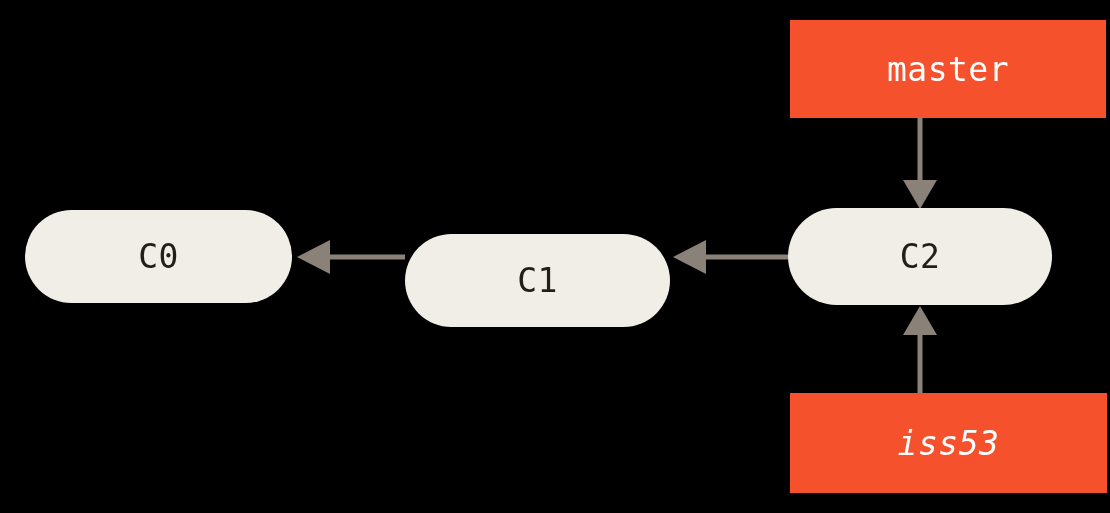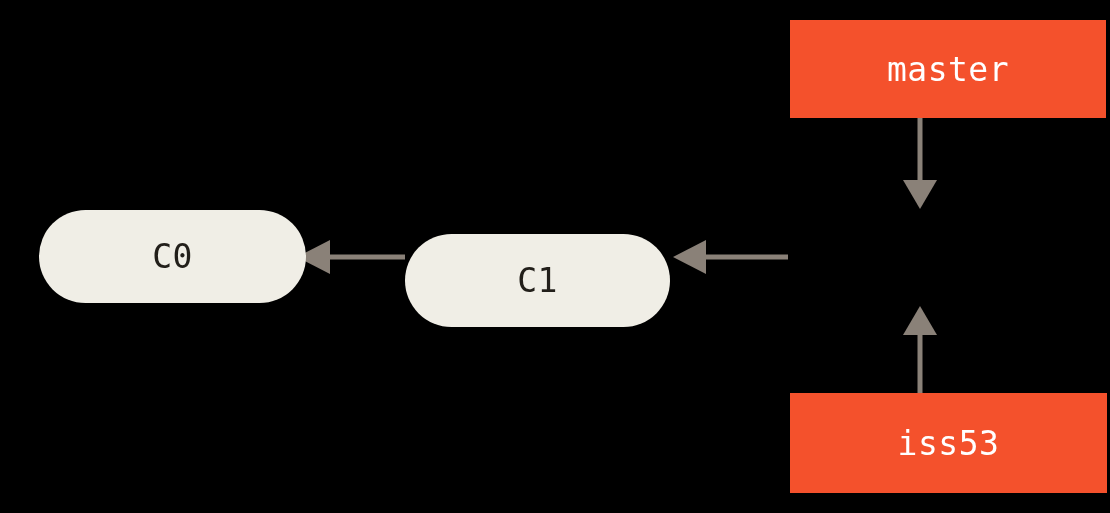--- a/index.html
+++ b/index.html
@@ -46,25 +46,25 @@
     align-items: center;
     justify-content: center;
     background: #F4512C;
     color: #FFFFFF;
     font-family: "DejaVu Sans Mono", monospace;
     font-size: 33px;
     letter-spacing: 0.5px;
     line-height: 1;
     user-select: none;
   }
-  #node-c0 { left: 39px;  top: 210px; width: 267px; height: 93px; }
+  #node-c0 { left: 25px;  top: 210px; width: 267px; height: 93px; }
   #node-c1 { left: 405px; top: 210px; width: 265px; height: 93px; margin-top: 24px; }
   #node-c2 { left: 788px; top: 208px; width: 264px; height: 97px; }
   #label-master { left: 790px; top: 20px;  width: 316px; height: 98px; }
-  #label-iss53  { left: 790px; top: 393px; width: 317px; height: 100px; }
+  #label-iss53  { left: 790px; top: 393px; width: 317px; height: 100px; font-style: italic; }
 </style>
 </head>
 <body>
 
 <div id="canvas">
 
   <svg id="edge-layer" viewBox="0 0 1110 513" width="1110" height="513" xmlns="http://www.w3.org/2000/svg">
 
     <g>
       <line x1="405" y1="257" x2="325" y2="257" stroke="#8A8178" stroke-width="5"></line>
@@ -88,20 +88,23 @@
   </svg>
 
   <div id="node-c0" class="commit-node">
     <span>C0</span>
   </div>
 
   <div id="node-c1" class="commit-node">
     <span>C1</span>
   </div>
 
+  <div id="node-c2" class="commit-node">
+    <span>C2</span>
+  </div>
 
   <div id="label-master" class="branch-label">
     <span>master</span>
   </div>
 
   <div id="label-iss53" class="branch-label">
     <span>iss53</span>
   </div>
 
 </div>

